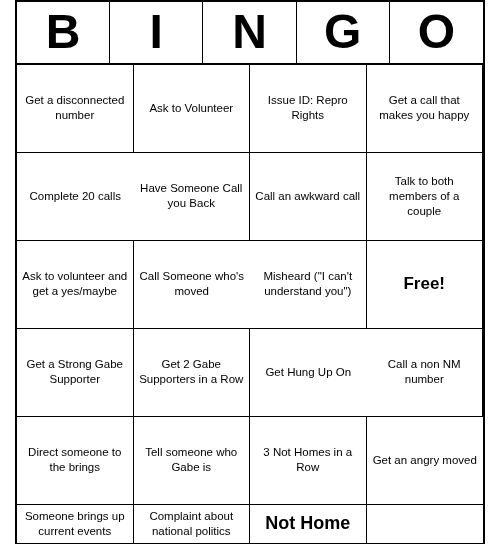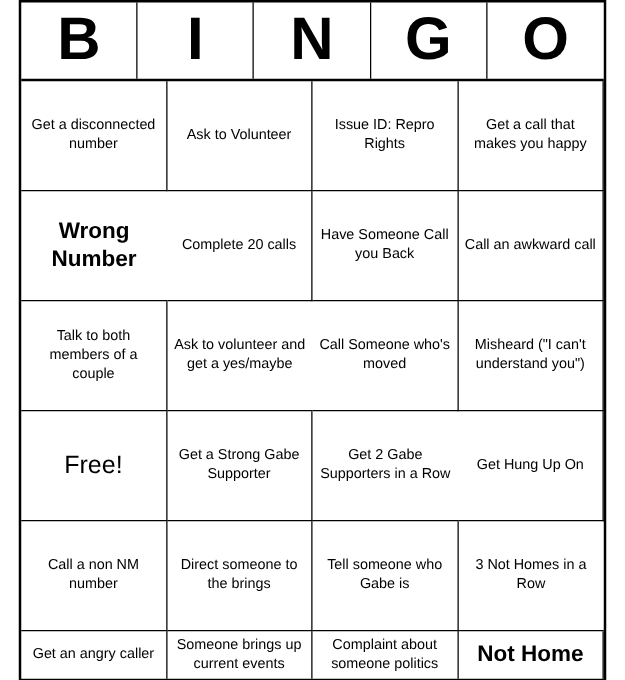--- a/index.html
+++ b/index.html
@@ -49,22 +49,22 @@
       line-height: 1.3;
       position: relative;
     }
     .bingo-cell:nth-child(5n) {
       border-right: none;
     }
     .bingo-cell:nth-child(n+21) {
       border-bottom: none;
     }
     .bingo-cell.free {
-      font-size: 20px;
-      font-weight: normal;
+      font-size: 17px;
+      font-weight: bold;
     }
     .bingo-cell.large-text {
       font-size: 18px;
       font-weight: bold;
     }
   </style>
 </head>
 <body>
 
 <div class="bingo-card">
@@ -73,34 +73,33 @@
       <div class="bingo-letter">I</div>
       <div class="bingo-letter">N</div>
       <div class="bingo-letter">G</div>
       <div class="bingo-letter">O</div>
     </div>
   <div class="bingo-grid">
   <div class="bingo-cell">Get a disconnected number</div>
       <div class="bingo-cell">Ask to Volunteer</div>
       <div class="bingo-cell">Issue ID: Repro Rights</div>
       <div class="bingo-cell">Get a call that makes you happy</div>
-      <div class="bingo-cell large-text">Wrong Number</div>
       <div class="bingo-cell">Complete 20 calls</div>
       <div class="bingo-cell">Have Someone Call you Back</div>
       <div class="bingo-cell">Call an awkward call</div>
       <div class="bingo-cell">Talk to both members of a couple</div>
       <div class="bingo-cell">Ask to volunteer and get a yes/maybe</div>
       <div class="bingo-cell">Call Someone who's moved</div>
       <div class="bingo-cell">Misheard ("I can't understand you")</div>
       <div class="bingo-cell free">Free!</div>
       <div class="bingo-cell">Get a Strong Gabe Supporter</div>
       <div class="bingo-cell">Get 2 Gabe Supporters in a Row</div>
       <div class="bingo-cell">Get Hung Up On</div>
       <div class="bingo-cell">Call a non NM number</div>
       <div class="bingo-cell">Direct someone to the brings</div>
       <div class="bingo-cell">Tell someone who Gabe is</div>
       <div class="bingo-cell">3 Not Homes in a Row</div>
-      <div class="bingo-cell">Get an angry caller</div>
+      <div class="bingo-cell">Get an angry moved</div>
       <div class="bingo-cell">Someone brings up current events</div>
-      <div class="bingo-cell">Complaint about someone politics</div>
+      <div class="bingo-cell">Complaint about national politics</div>
       <div class="bingo-cell large-text">Not Home</div>
     </div>
 </div>
 
 </body></html>

